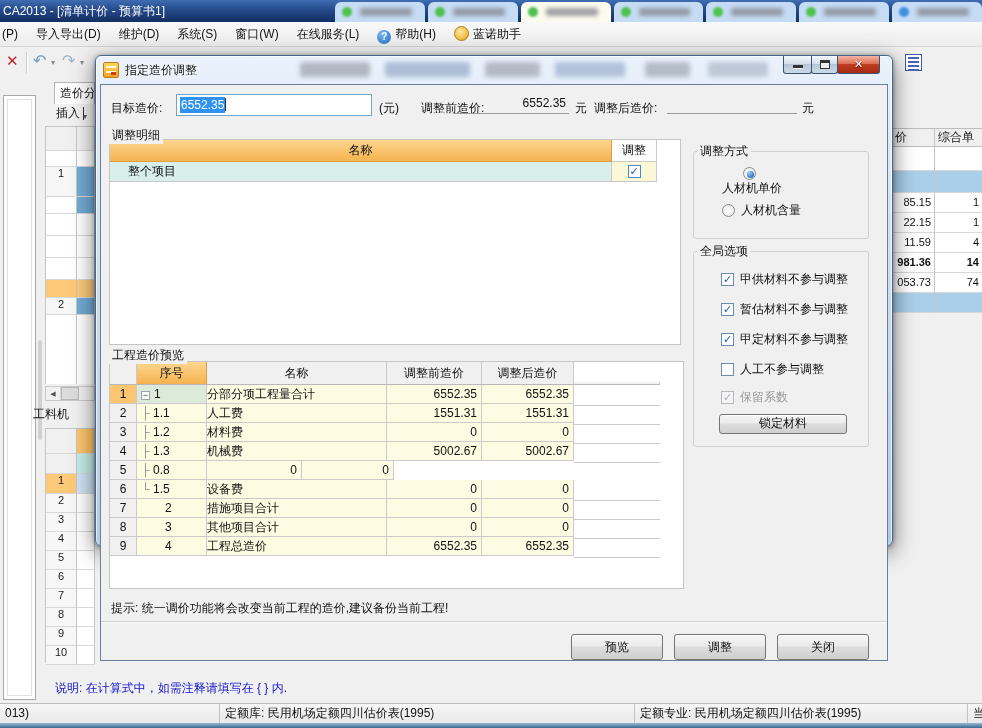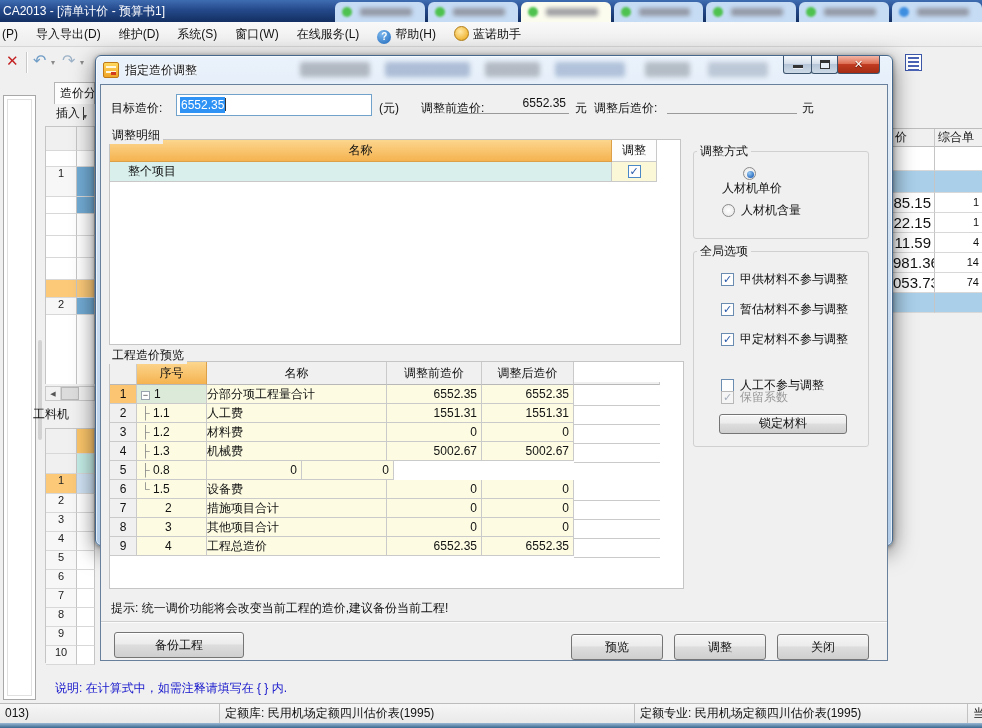--- a/index.html
+++ b/index.html
@@ -59,21 +59,21 @@
   .topgrid { left:45px; top:126px; width:50px; height:258px; }
   .botgrid { left:45px; top:428px; width:50px; height:235px; }
   .hscroll { position:absolute; left:45px; top:386px; width:50px; height:15px; background:#f1f1f1; border:1px solid #c9c9c9; display:flex; }
   .hscroll .arr { width:15px; height:13px; font-size:7px; line-height:13px; text-align:center; color:#555; background:#f1f1f1; border-right:1px solid #d5d5d5; }
   .hscroll .thumb { width:18px; height:13px; background:#dcdcdc; border:1px solid #b8b8b8; }
   .panel-label { position:absolute; left:33px; top:406px; white-space:nowrap; }
 
   
   .rtable { position:absolute; left:893px; top:128px; width:89px; border-top:1px solid #bdbdbd; background:#fff; }
   .rrow { display:flex; }
-  .rrow .c1 { width:42px; border-right:1px solid #c5c5c5; border-bottom:1px solid #d8d8d8; font-size:15px; overflow:hidden; white-space:nowrap; }
+  .rrow .c1 { width:42px; border-right:1px solid #c5c5c5; border-bottom:1px solid #d8d8d8; font-size:11px; overflow:hidden; white-space:nowrap; }
   .rrow .c2 { flex:1; border-bottom:1px solid #d8d8d8; font-size:11px; overflow:hidden; white-space:nowrap; }
   .rrow.hdr .c1,.rrow.hdr .c2 { background:#f0f0f0; border-bottom:1px solid #bdbdbd; font-size:12px; }
   .rrow .rt { text-align:right; padding-right:3px; }
   .rrow.blue .c1,.rrow.blue .c2 { background:#a9cfe9; }
 
   .note-text { position:absolute; left:55px; top:680px; color:#1515cc; white-space:nowrap; }
 
   .statusbar { position:absolute; left:0; top:703px; width:982px; height:20px;
     background:linear-gradient(#f6f6f6,#e9e9e9); border-top:1px solid #bcbcbc; display:flex; }
   .seg { border-right:1px solid #c2c2c2; line-height:19px; padding-left:5px; overflow:hidden; white-space:nowrap; }
@@ -353,21 +353,21 @@
         <div class="c2 rt">1</div>
       </div>
     <div class="rrow" style="height:20px;line-height:19px;">
         <div class="c1 rt">22.15</div>
         <div class="c2 rt">1</div>
       </div>
     <div class="rrow" style="height:20px;line-height:19px;">
         <div class="c1 rt">11.59</div>
         <div class="c2 rt">4</div>
       </div>
-    <div class="rrow" style="height:20px;line-height:19px;">
+    <div class="rrow" style="height:20px;line-height:19px;font-weight:bold;">
         <div class="c1 rt">981.36</div>
         <div class="c2 rt">14</div>
       </div>
     <div class="rrow" style="height:20px;line-height:19px;">
         <div class="c1 rt">053.73</div>
         <div class="c2 rt">74</div>
       </div>
     <div class="rrow blue" style="height:20px;">
         <div class="c1"></div>
         <div class="c2"></div>
@@ -536,33 +536,32 @@
         <span>甲供材料不参与调整</span>
       </div>
       <div class="optrow" style="left:620px;top:216px;">
         <span class="cb">✓</span>
         <span>暂估材料不参与调整</span>
       </div>
       <div class="optrow" style="left:620px;top:246px;">
         <span class="cb">✓</span>
         <span>甲定材料不参与调整</span>
       </div>
-      <div class="optrow" style="left:620px;top:276px;margin-top:16px;">
+      <div class="optrow" style="left:620px;top:276px;">
         <span class="cb"></span>
         <span>人工不参与调整</span>
       </div>
       <div class="optrow dis" style="left:620px;top:304px;">
         <span class="cb dis">✓</span>
         <span>保留系数</span>
       </div>
       <div class="btn small" style="left:618px;top:329px;width:128px;height:20px;">锁定材料</div>
 
       <div class="hint">提示: 统一调价功能将会改变当前工程的造价,建议备份当前工程!</div>
       <div class="hsep"></div>
-      <div class="btn" style="left:13px;top:547px;width:130px;height:26px;">备份工程</div>
       <div class="btn" style="left:470px;top:549px;width:92px;height:26px;">预览</div>
       <div class="btn" style="left:573px;top:549px;width:92px;height:26px;">调整</div>
       <div class="btn" style="left:676px;top:549px;width:92px;height:26px;">关闭</div>
 
     </div>
   </div>
 
 </div>
 
 </body></html>

